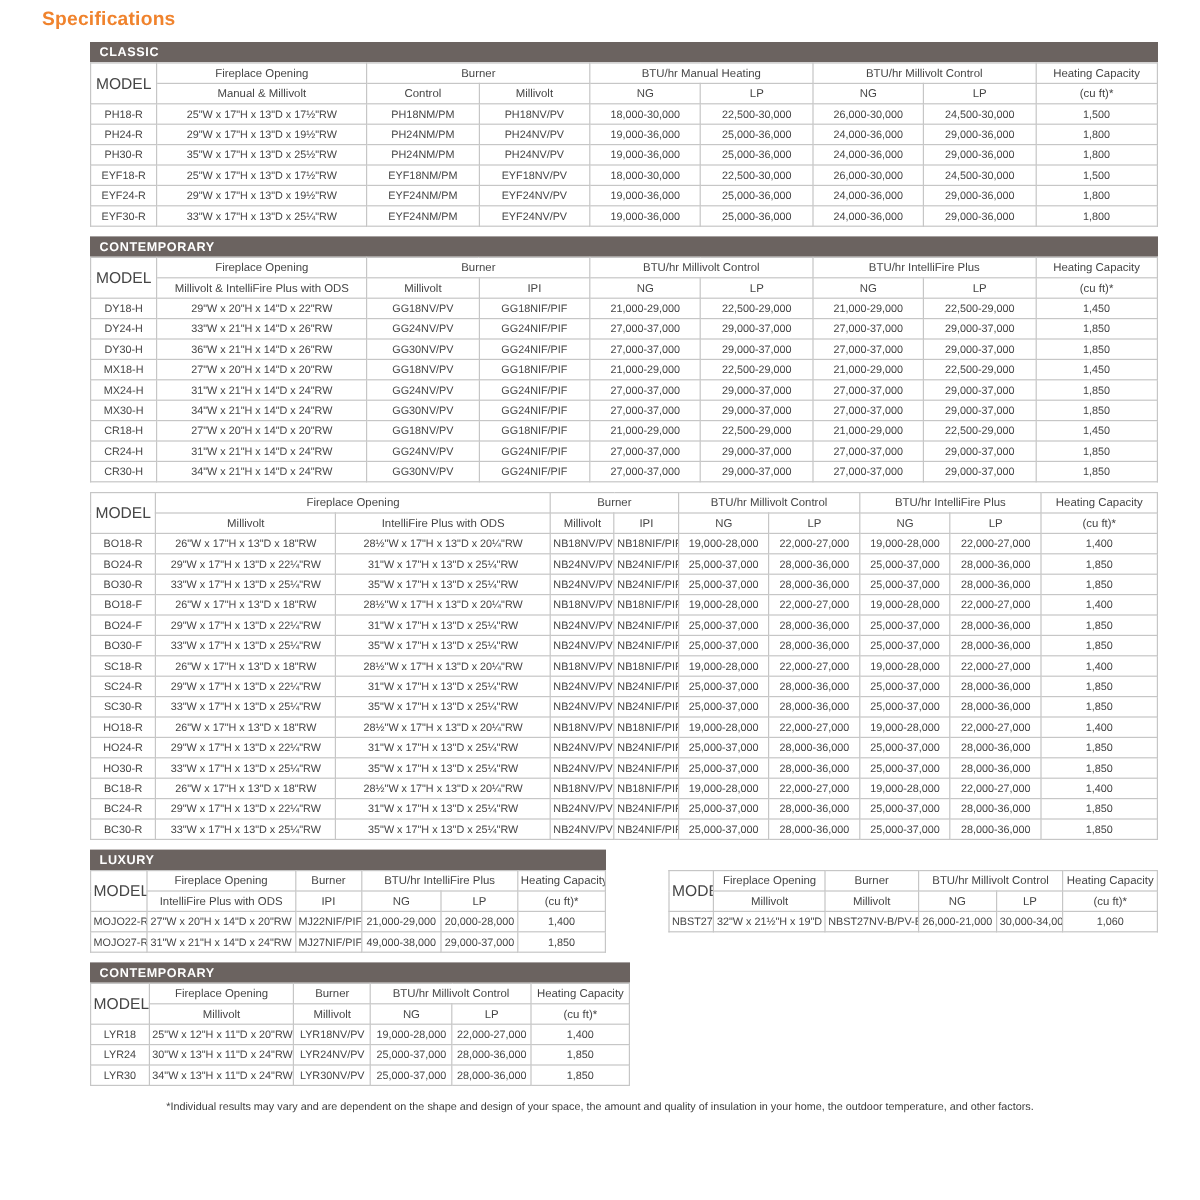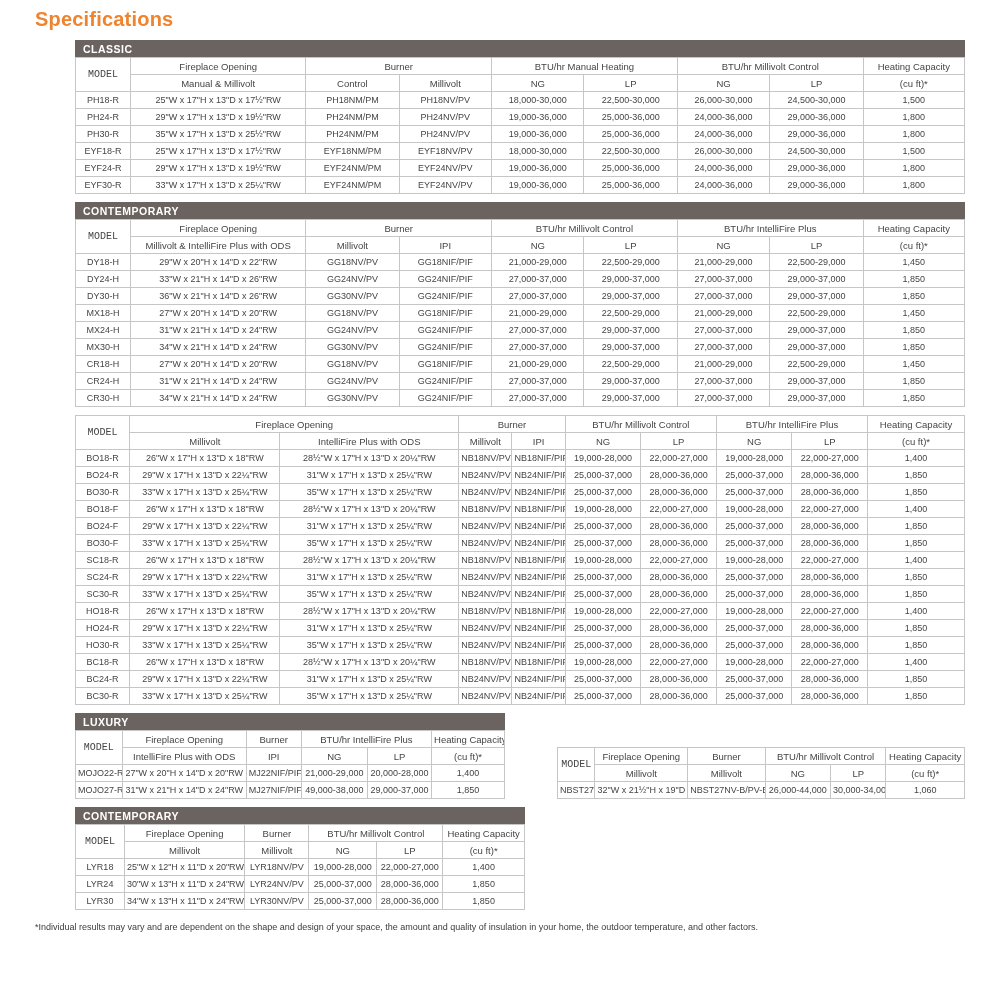--- a/index.html
+++ b/index.html
@@ -13,21 +13,21 @@
     margin: 0;
     background: #ffffff;
     width: 1000px;
     height: 1000px;
     font-family: "Liberation Sans", "DejaVu Sans", sans-serif;
     color: var(--text);
   }
   .page { padding: 8px 35px 0 35px; }
   .title {
     color: var(--accent);
-    font-size: 20px;
+    font-size: 16px;
     font-weight: 600;
     margin: 0 0 9px 0;
     letter-spacing: 0.2px;
   }
   .tbl { margin-bottom: 8px; padding-left: 40px; }
   .section-bar {
     background: var(--bar);
     color: #ffffff;
     font-size: 10.5px;
     font-weight: 700;
@@ -49,26 +49,27 @@
     vertical-align: middle;
     font-size: 9px;
     padding: 0 2px;
     height: 17px;
     line-height: 11px;
     overflow: hidden;
     white-space: nowrap;
     color: var(--text);
   }
   th { font-size: 9.5px; }
-  th.model-th { font-size: 10px; font-family: Liberation Mono, monospace; }
-  .row2 { display: flex; gap: 12px; align-items: flex-end; }
+  th.model-th { font-size: 13px; }
+  .row2 { display: flex; gap: 12px; align-items: center; }
   .w-lux  { width: 470px; }
   .w-spec { width: 448px; }
   .w-cont { width: 490px; }
   .footnote {
+    text-align: center;
     font-size: 9px;
     color: #3c3c3c;
     margin-top: 12px;
   }
 </style>
 </head>
 <body>
 
 <div class="page">
   <h1 class="title">Specifications</h1>
@@ -606,21 +607,21 @@
                 <th>NG</th>
                 <th>LP</th>
                 <th>(cu ft)*</th>
               </tr>
             </thead>
             <tbody>
               <tr>
                 <td>NBST27</td>
                 <td>32"W x 21½"H x 19"D</td>
                 <td>NBST27NV-B/PV-B</td>
-                <td>26,000-44,000</td>
+                <td>26,000-21,000</td>
                 <td>30,000-34,000</td>
                 <td>1,060</td>
               </tr>
             </tbody>
           </table>
         </div>
     </div>
     <div class="tbl w-cont">
         <div class="section-bar">CONTEMPORARY</div>
         <table>

